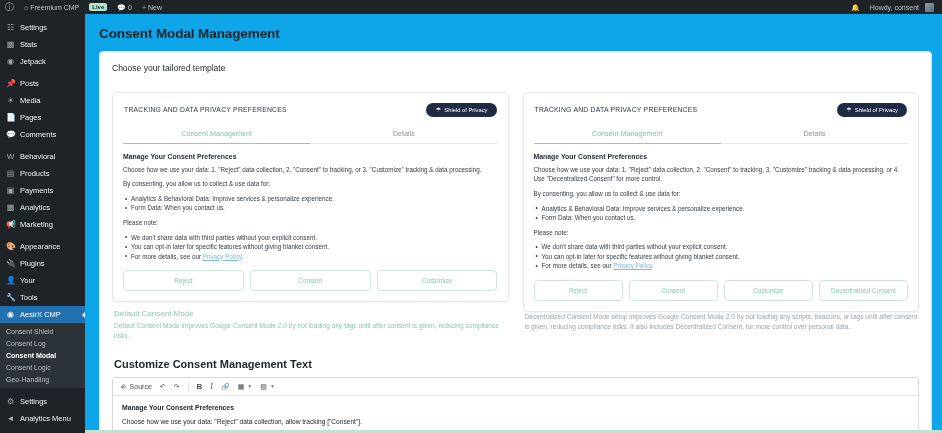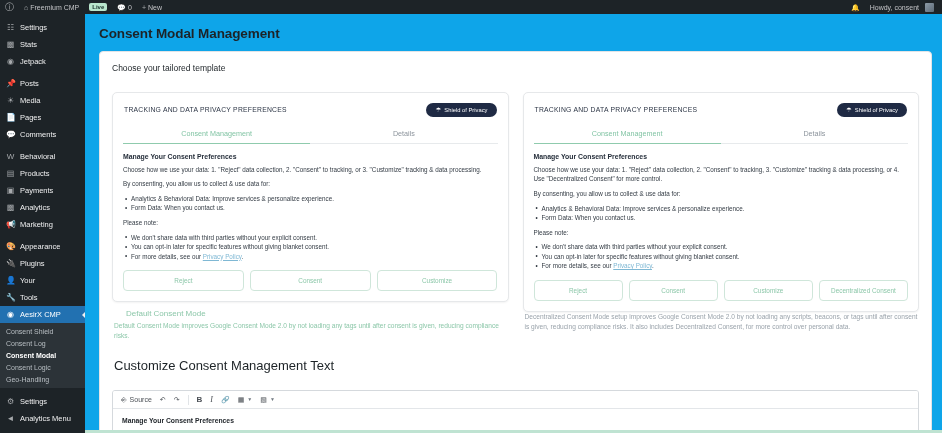--- a/index.html
+++ b/index.html
@@ -142,29 +142,29 @@
   .mc-link { color: #7fb8d4; text-decoration: underline; }
 
   .mc-btns { display: flex; gap: 6px; margin-top: 9px; }
   .mc-btn {
     flex: 1; text-align: center;
     border: 1px solid #cfe6da; border-radius: 4px;
     color: #8cc7a9; background: #fff;
     font-size: 6.4px; padding: 6px 2px; white-space: nowrap;
   }
 
-  .tpl-name { font-size: 8px; color: #9aa3ab; margin: 7px 0 3px 14px; }
+  .tpl-name { font-size: 8px; color: #9aa3ab; margin: 7px 0 3px 2px; }
   .tpl-name.green { color: #8cc7a9; }
   .tpl-desc { font-size: 6.6px; line-height: 1.6; color: #9aa3ab; margin-left: 2px; }
   .tpl-desc.green { color: #8cc7a9; }
 
   
   .editor-title {
-    font-size: 13px; font-weight: normal; color: #1d2327;
-    margin: 16px 0 17px 2px;
+    font-size: 11px; font-weight: bold; color: #1d2327;
+    margin: 16px 0 7px 2px;
   }
   .editor-box { border: 1px solid #d5d9dd; border-radius: 3px; overflow: hidden; }
   .editor-toolbar {
     display: flex; align-items: center; gap: 2px;
     background: #fff; border-bottom: 1px solid #e3e6e9;
     padding: 4px 5px; height: 18px;
   }
   .tb-btn {
     display: flex; align-items: center; gap: 3px;
     padding: 2px 3px; border-radius: 2px;

